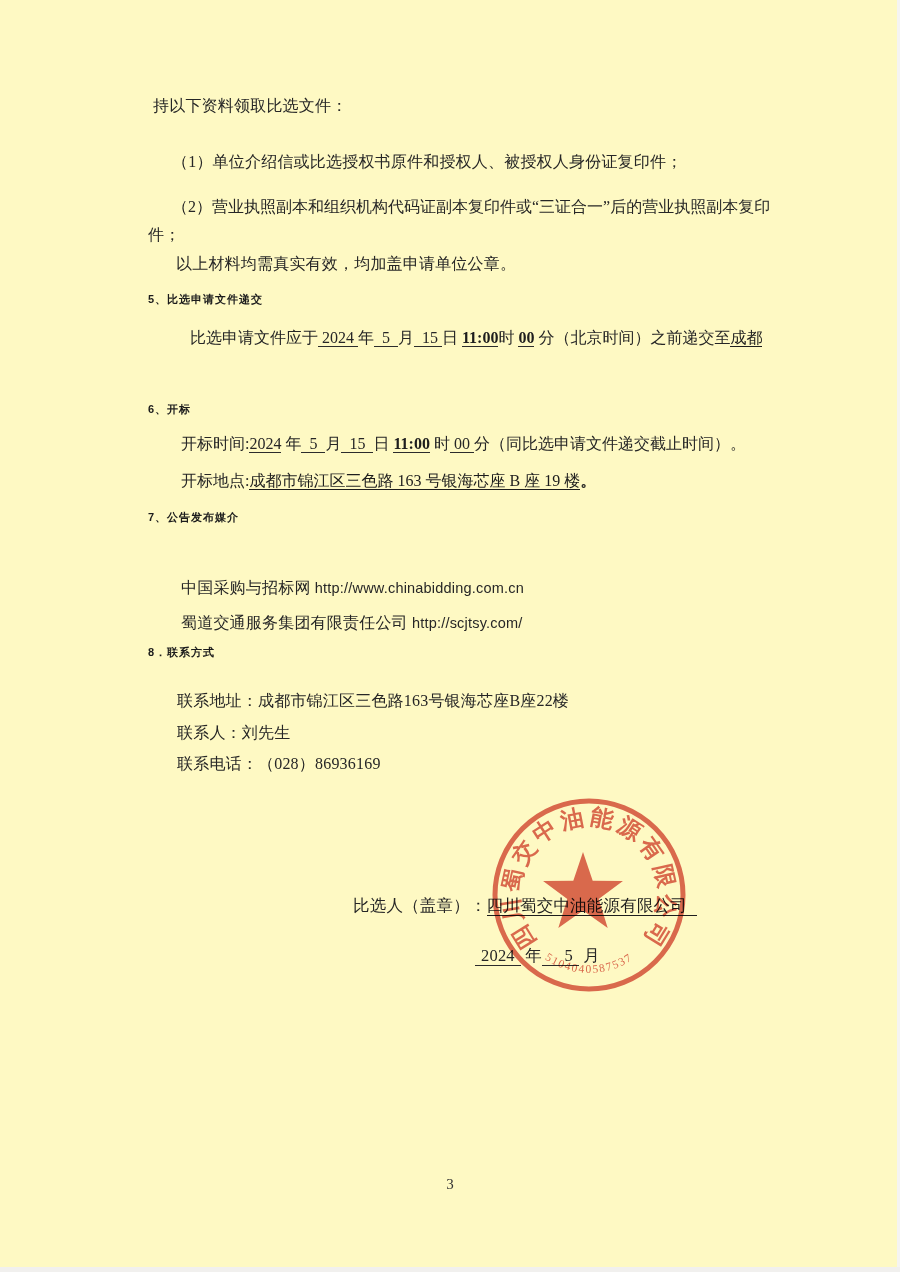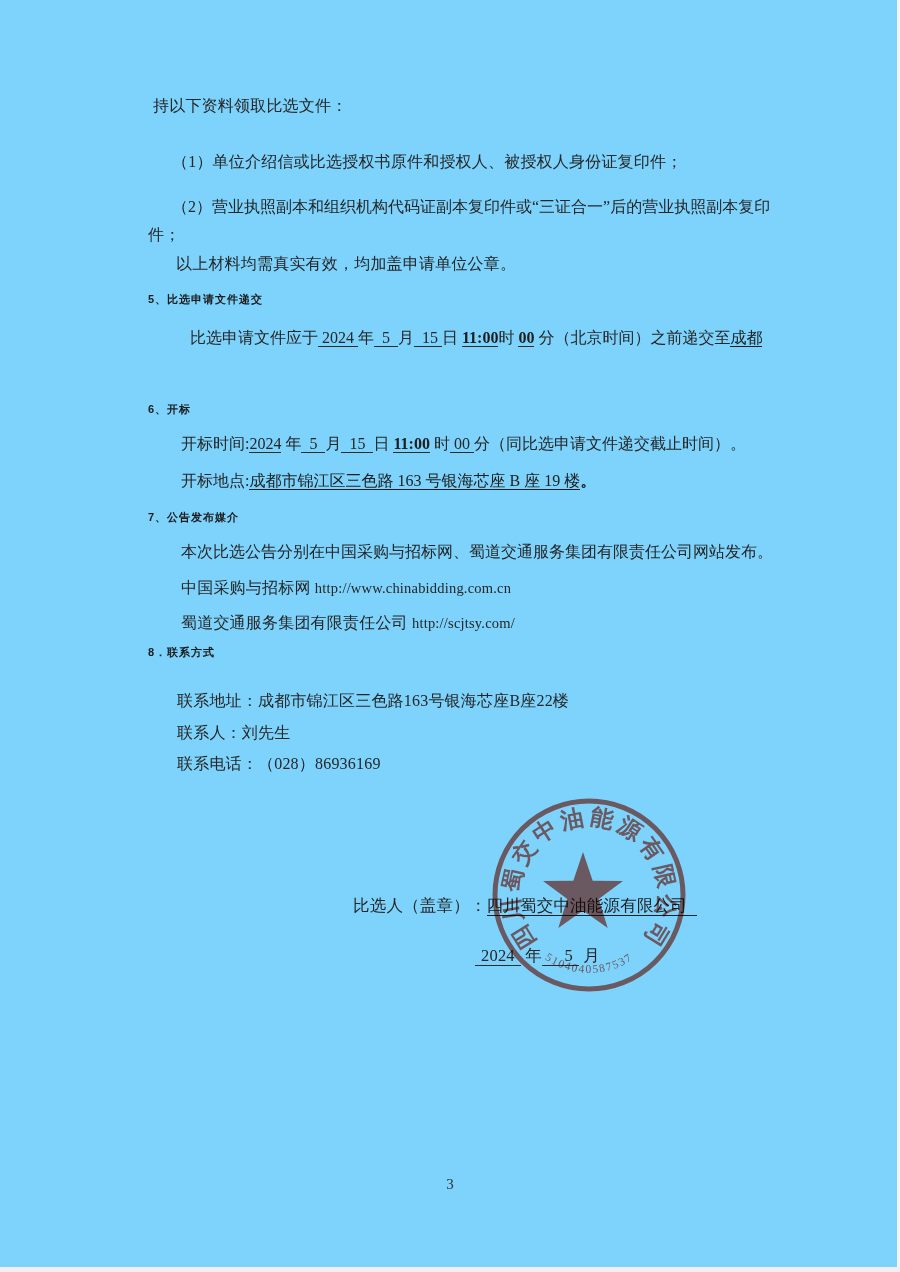--- a/index.html
+++ b/index.html
@@ -1,28 +1,28 @@
 <!DOCTYPE html>
 <html><head>
 <meta charset="utf-8">
 <style>
   html,body{margin:0;padding:0;background:#ffffff;}
   .page{
-    position:relative;width:900px;height:1272px;background:#7dd3fc;
+    position:relative;width:900px;height:1272px;background:#fef9c3;
     font-family:"Liberation Serif","DejaVu Serif",serif;
     color:#262626;font-size:16px;overflow:hidden;
   }
   .page::after{content:"";position:absolute;left:0;right:0;bottom:0;height:5px;background:#f1f0ee;}
   .page::before{content:"";position:absolute;top:0;bottom:0;right:0;width:3px;background:#f5f4f2;}
   .t{position:absolute;white-space:pre;line-height:22px;letter-spacing:0.2px;}
   .h{font-family:"Liberation Sans","DejaVu Sans",sans-serif;font-weight:700;font-size:11px;color:#1c1c1c;letter-spacing:1px;}
   .b{font-weight:700;color:#1d1d1d;}
   .u{border-bottom:1.4px solid #2c2c2c;}
   .bu{font-weight:400;color:#1d1d1d;border-bottom:1.6px solid #1d1d1d;}
-  .mono{font-family:Liberation Serif, serif;font-size:14.5px;}
+  .mono{font-family:Liberation Sans, sans-serif;font-size:14.5px;}
   .pgnum{position:absolute;left:0;width:100%;text-align:center;top:1176px;font-size:15px;color:#333;}
   .stamp{position:absolute;left:486px;top:792px;width:206px;height:206px;opacity:0.82;mix-blend-mode:multiply;pointer-events:none;}
   .seal-arc{font-family:"Liberation Serif","DejaVu Serif",serif;font-size:23px;font-weight:700;letter-spacing:4px;fill:#d24a40;}
   .seal-serial{font-family:"Liberation Serif","DejaVu Serif",serif;font-size:11.5px;letter-spacing:1.5px;fill:#d24a40;}
   .sig{font-size:16.5px;text-align:right;}
 </style>
 </head>
 <body>
 
 <div class="page">
@@ -43,21 +43,20 @@
 
 
   <div class="t h" style="left:148px;top:398px"><span>6、开标</span></div>
 
   <div class="t" style="left:181px;top:433px;letter-spacing:0"><span>开标时间:</span><span class="u">2024</span><span> 年</span><span class="u">  5  </span><span>月</span><span class="u">  15  </span><span>日 </span><span class="u b">11:00</span><span> 时</span><span class="u"> 00 </span><span>分（同比选申请文件递交截止时间）。</span></div>
 
   <div class="t" style="left:181px;top:470px;letter-spacing:0"><span>开标地点:</span><span class="bu">成都市锦江区三色路 163 号银海芯座 B 座 19 楼</span><span class="b">。</span></div>
 
   <div class="t h" style="left:148px;top:506px"><span>7、公告发布媒介</span></div>
 
-  <div class="t" style="left:181px;top:541px;letter-spacing:0"><span>本次比选公告分别在中国采购与招标网、蜀道交通服务集团有限责任公司网站发布。</span></div>
 
   <div class="t" style="left:181px;top:577px"><span>中国采购与招标网 </span><span class="mono">http://www.chinabidding.com.cn</span></div>
 
   <div class="t" style="left:181px;top:612px"><span>蜀道交通服务集团有限责任公司 </span><span class="mono">http://scjtsy.com/</span></div>
 
   <div class="t h" style="left:148px;top:641px"><span>8．联系方式</span></div>
 
   <div class="t" style="left:177px;top:690px"><span>联系地址：</span><span>成都市锦江区三色路163号银海芯座B座22楼</span></div>
 
   <div class="t" style="left:177px;top:722px"><span>联系人：</span><span>刘先生</span></div>

